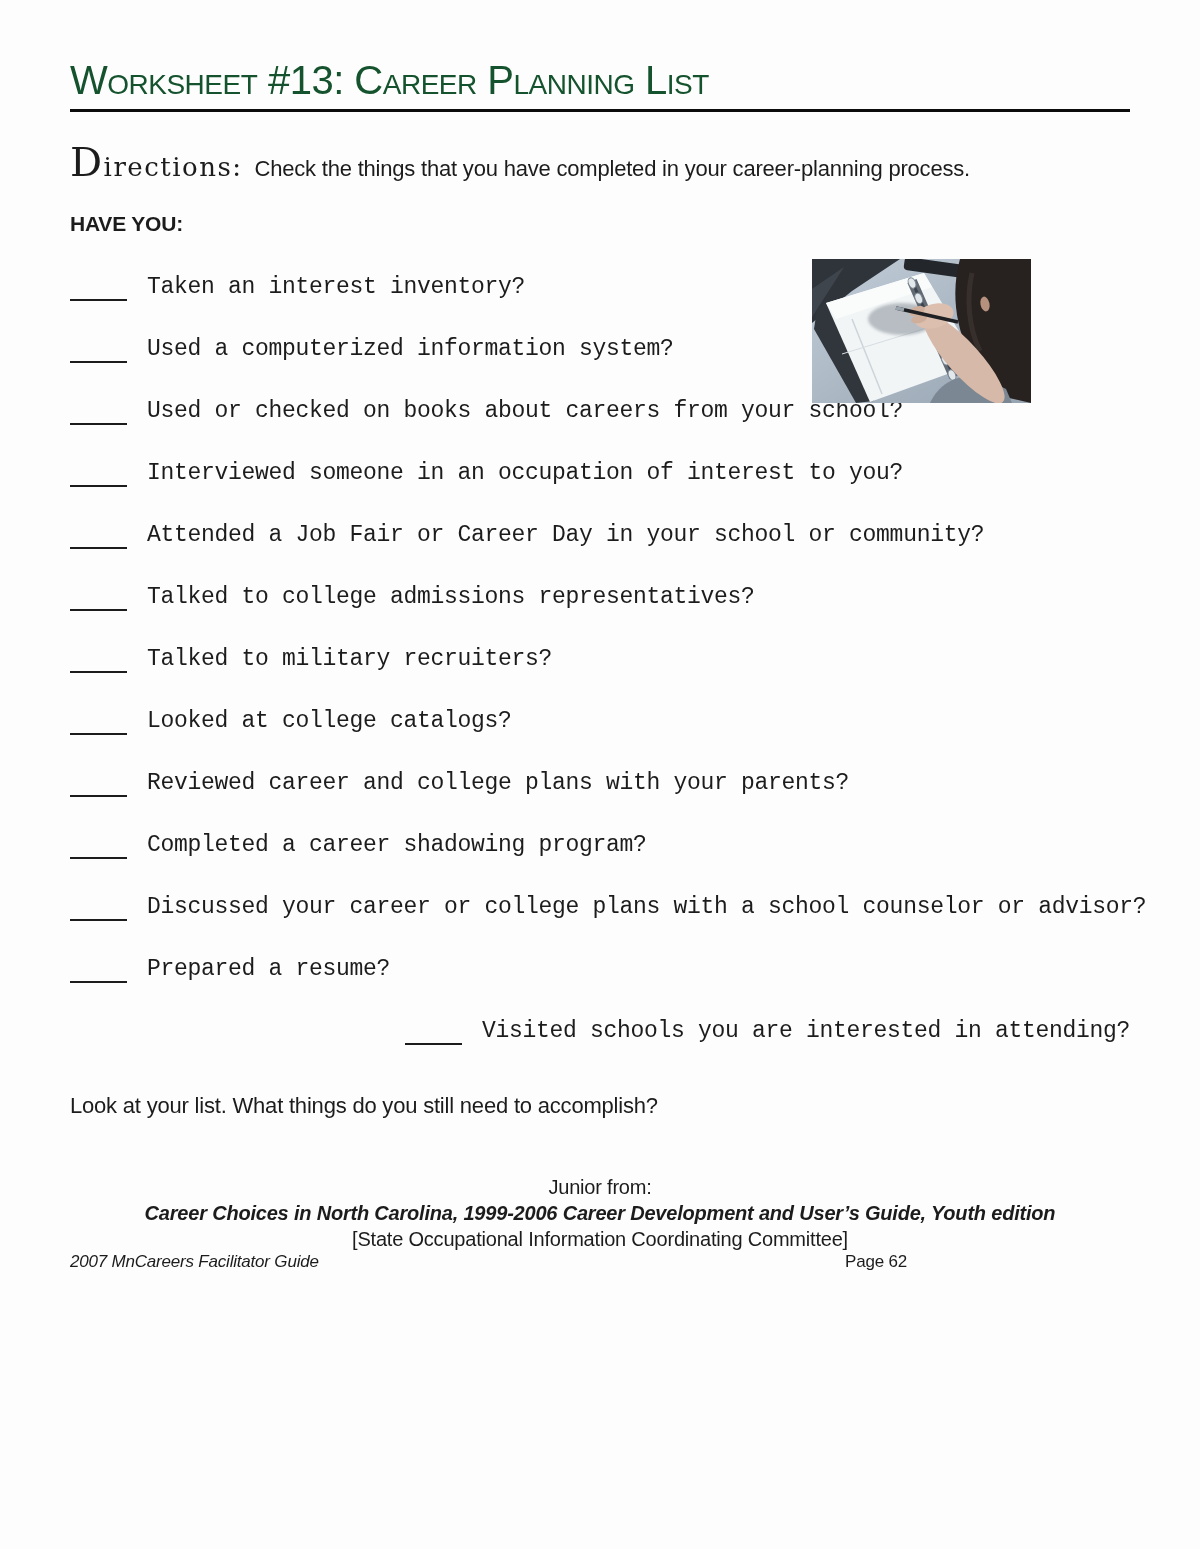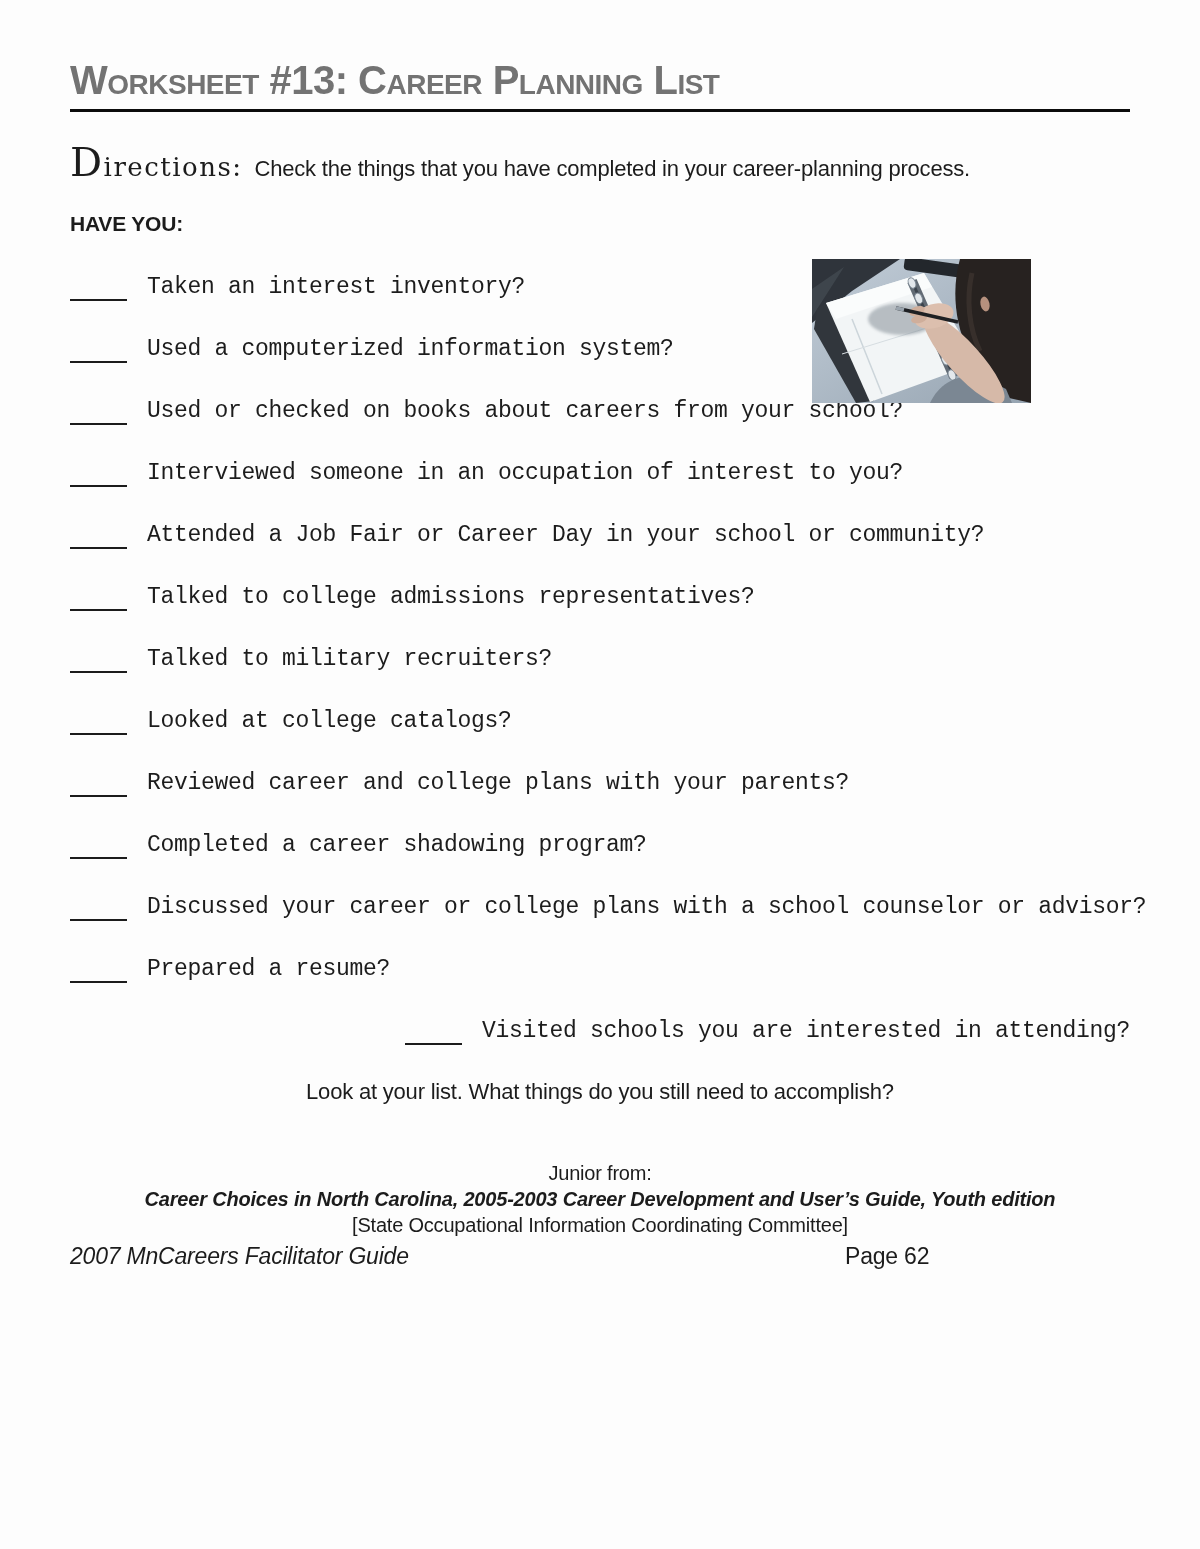--- a/index.html
+++ b/index.html
@@ -15,25 +15,25 @@
   .content { padding:0 70px; }
 
   
   .title-block {
     margin-top:60px;
     border-bottom:3px solid #0c0c0c;
     padding-bottom:9px;
   }
   .page-title {
     font-size:40px;
-    font-weight:bold;
+    font-weight:normal;
     font-variant:small-caps;
     letter-spacing:-0.5px;
     line-height:1.0;
-    color:#737373;
+    color:#14532d;
   }
 
   
   .directions {
     margin-top:30px;
     font-size:22px;
     letter-spacing:-0.2px;
     line-height:1.3;
   }
   .directions-label {
@@ -73,24 +73,23 @@
   .item-label {
     font-size:23px;
     letter-spacing:-0.3px;
     line-height:28px;
     white-space:nowrap;
     font-family:Liberation Mono, monospace;
   }
 
   
   .followup {
-    margin-top:34px;
+    margin-top:48px;
     font-size:22px;
     letter-spacing:-0.2px;
-    text-align:center;
   }
   .plans {
     margin-top:55px;
     font-size:21px;
     letter-spacing:-0.2px;
     line-height:31px;
     max-width:1060px;
   }
   .plans .italic { font-style:italic; }
 
@@ -98,22 +97,21 @@
   .footer-center {
     margin-top:55px;
     text-align:center;
     font-size:20px;
     letter-spacing:-0.2px;
     line-height:26px;
   }
   .footer-source { font-weight:bold; font-style:italic; }
   .footer-bottom {
     position:relative;
-    margin-top:5px;
-    font-size:23px;
+    font-size:17px;
     letter-spacing:-0.2px;
     height:28px;
     text-decoration:underline;
   }
   .doc-name { font-style:italic; position:absolute; left:0; top:0; }
   .page-num { position:absolute; left:775px; top:0; }
 
   
   .photo {
     position:absolute;
@@ -192,21 +190,21 @@
         <span class="blank-line"></span>
         <span class="item-label">Visited schools you are interested in attending?</span>
       </div>
     </div>
 
     <div class="followup">Look at your list. What things do you still need to accomplish?</div>
 
 
     <div class="footer-center">
       <div>Junior from:</div>
-      <div class="footer-source">Career Choices in North Carolina, 2005-2003 Career Development and User’s Guide, Youth edition</div>
+      <div class="footer-source">Career Choices in North Carolina, 1999-2006 Career Development and User’s Guide, Youth edition</div>
       <div>[State Occupational Information Coordinating Committee]</div>
     </div>
 
     <div class="footer-bottom">
       <span class="doc-name">2007 MnCareers Facilitator Guide</span>
       <span class="page-num">Page 62</span>
     </div>
 
   </div>
 

